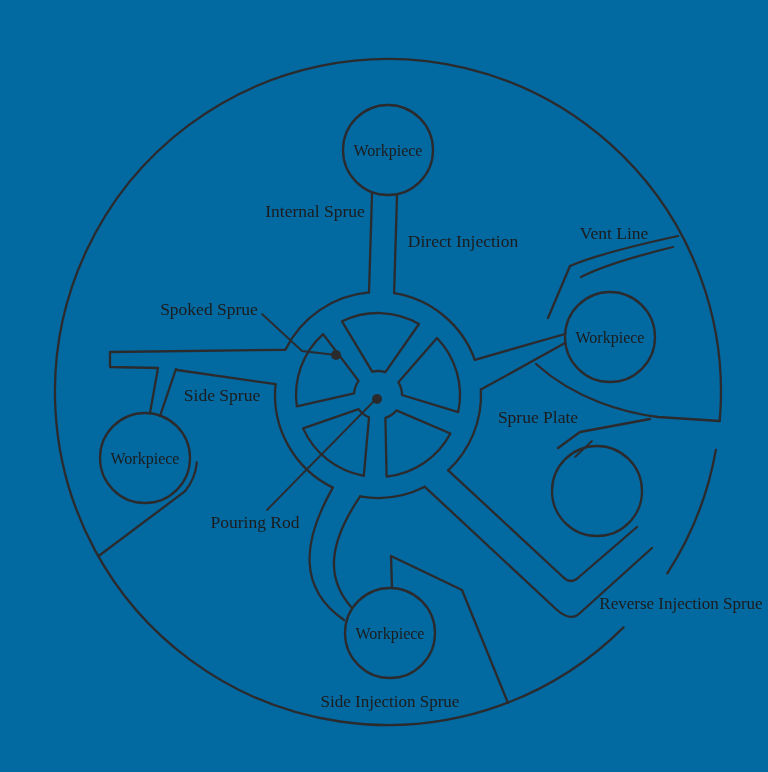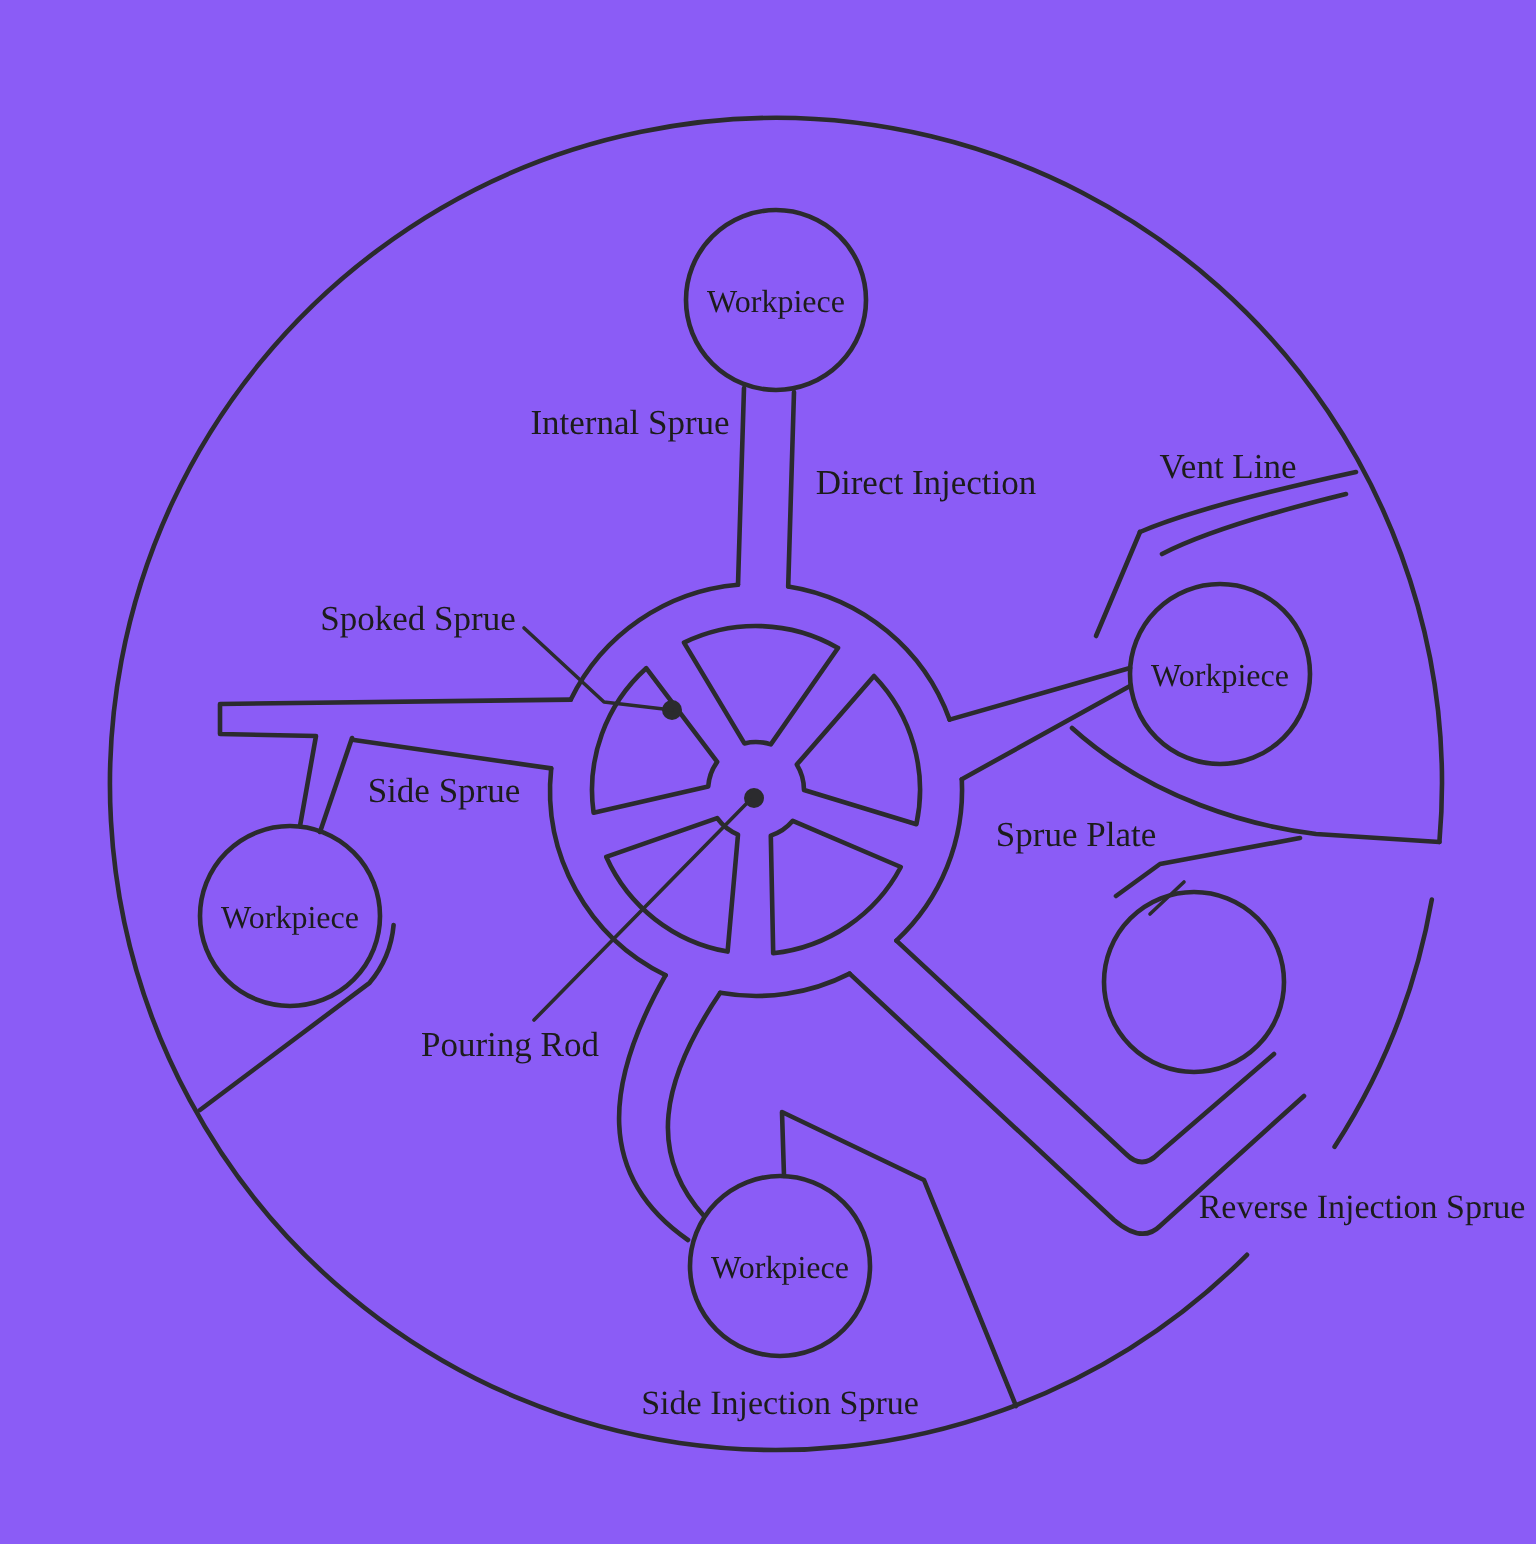--- a/index.html
+++ b/index.html
@@ -8,21 +8,21 @@
     background: #ffffff;
     width: 768px;
     height: 772px;
     overflow: hidden;
     font-family: "Liberation Serif", serif;
   }
   .stage {
     position: relative;
     width: 768px;
     height: 772px;
-    background: #8b5cf6;
+    background: #0369a1;
   }
   svg { display: block; }
   .ln {
     fill: none;
     stroke: #2b2b2e;
     stroke-width: 2.3;
     stroke-linecap: round;
     stroke-linejoin: round;
   }
   .ln-thin {

